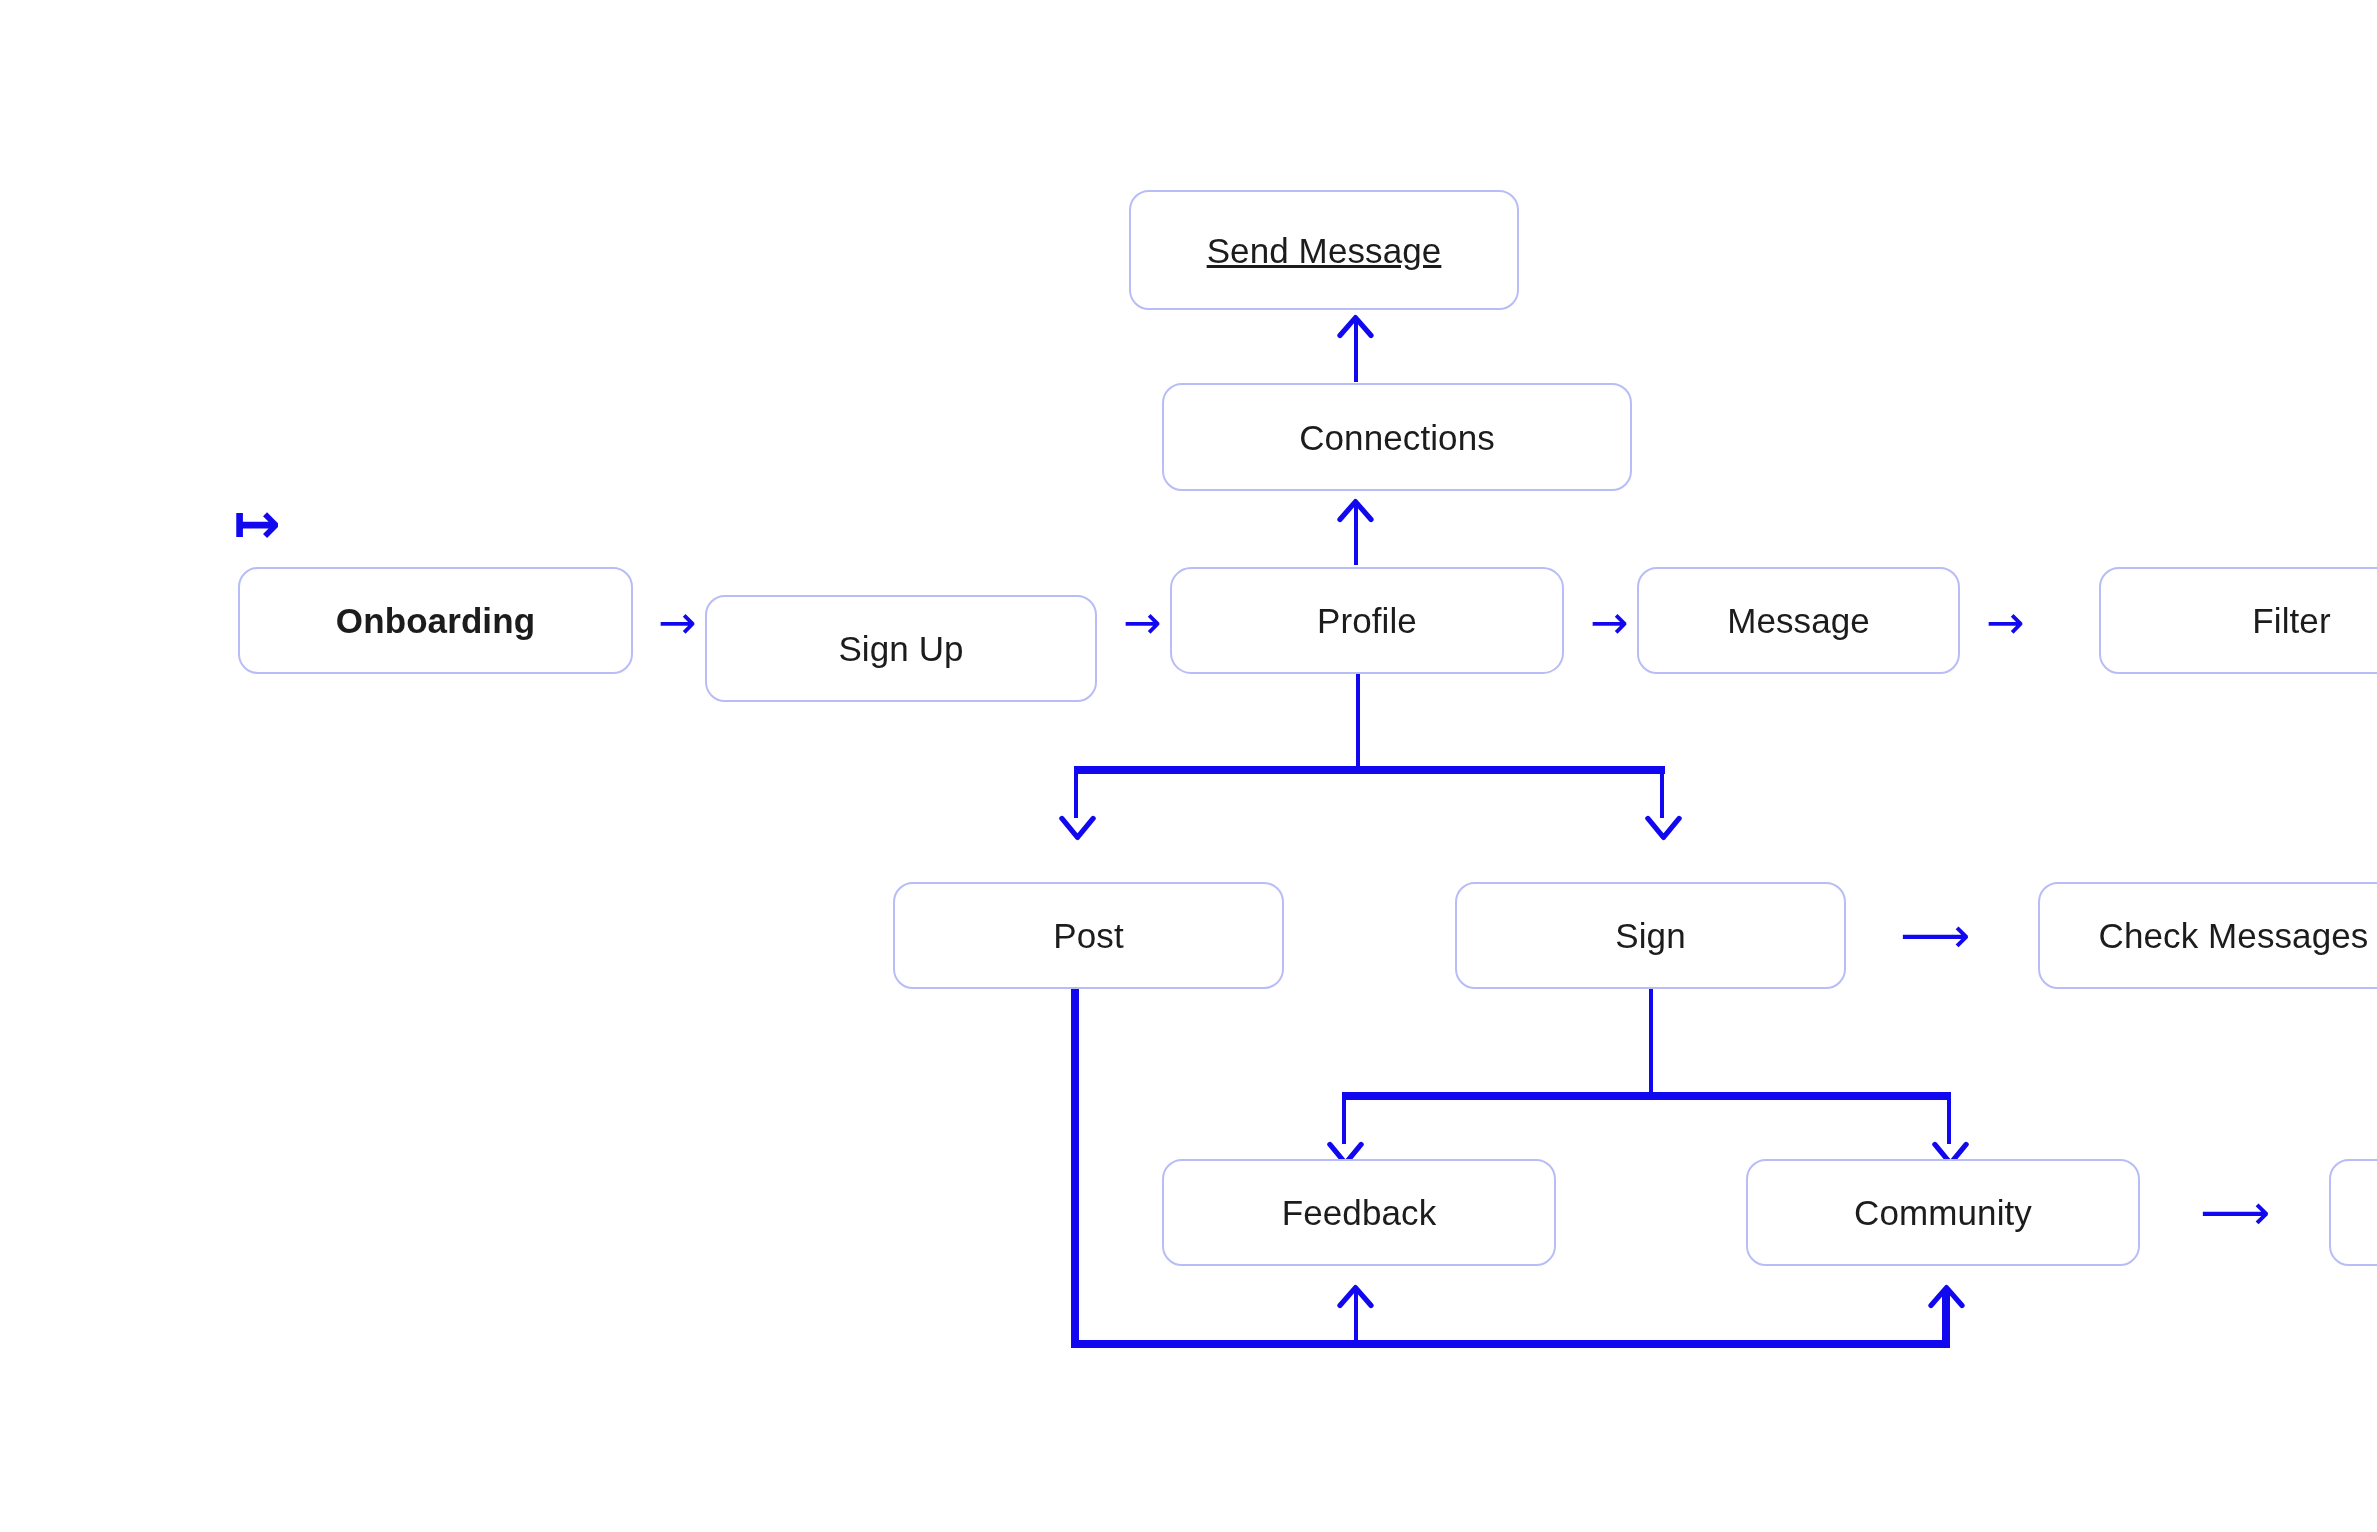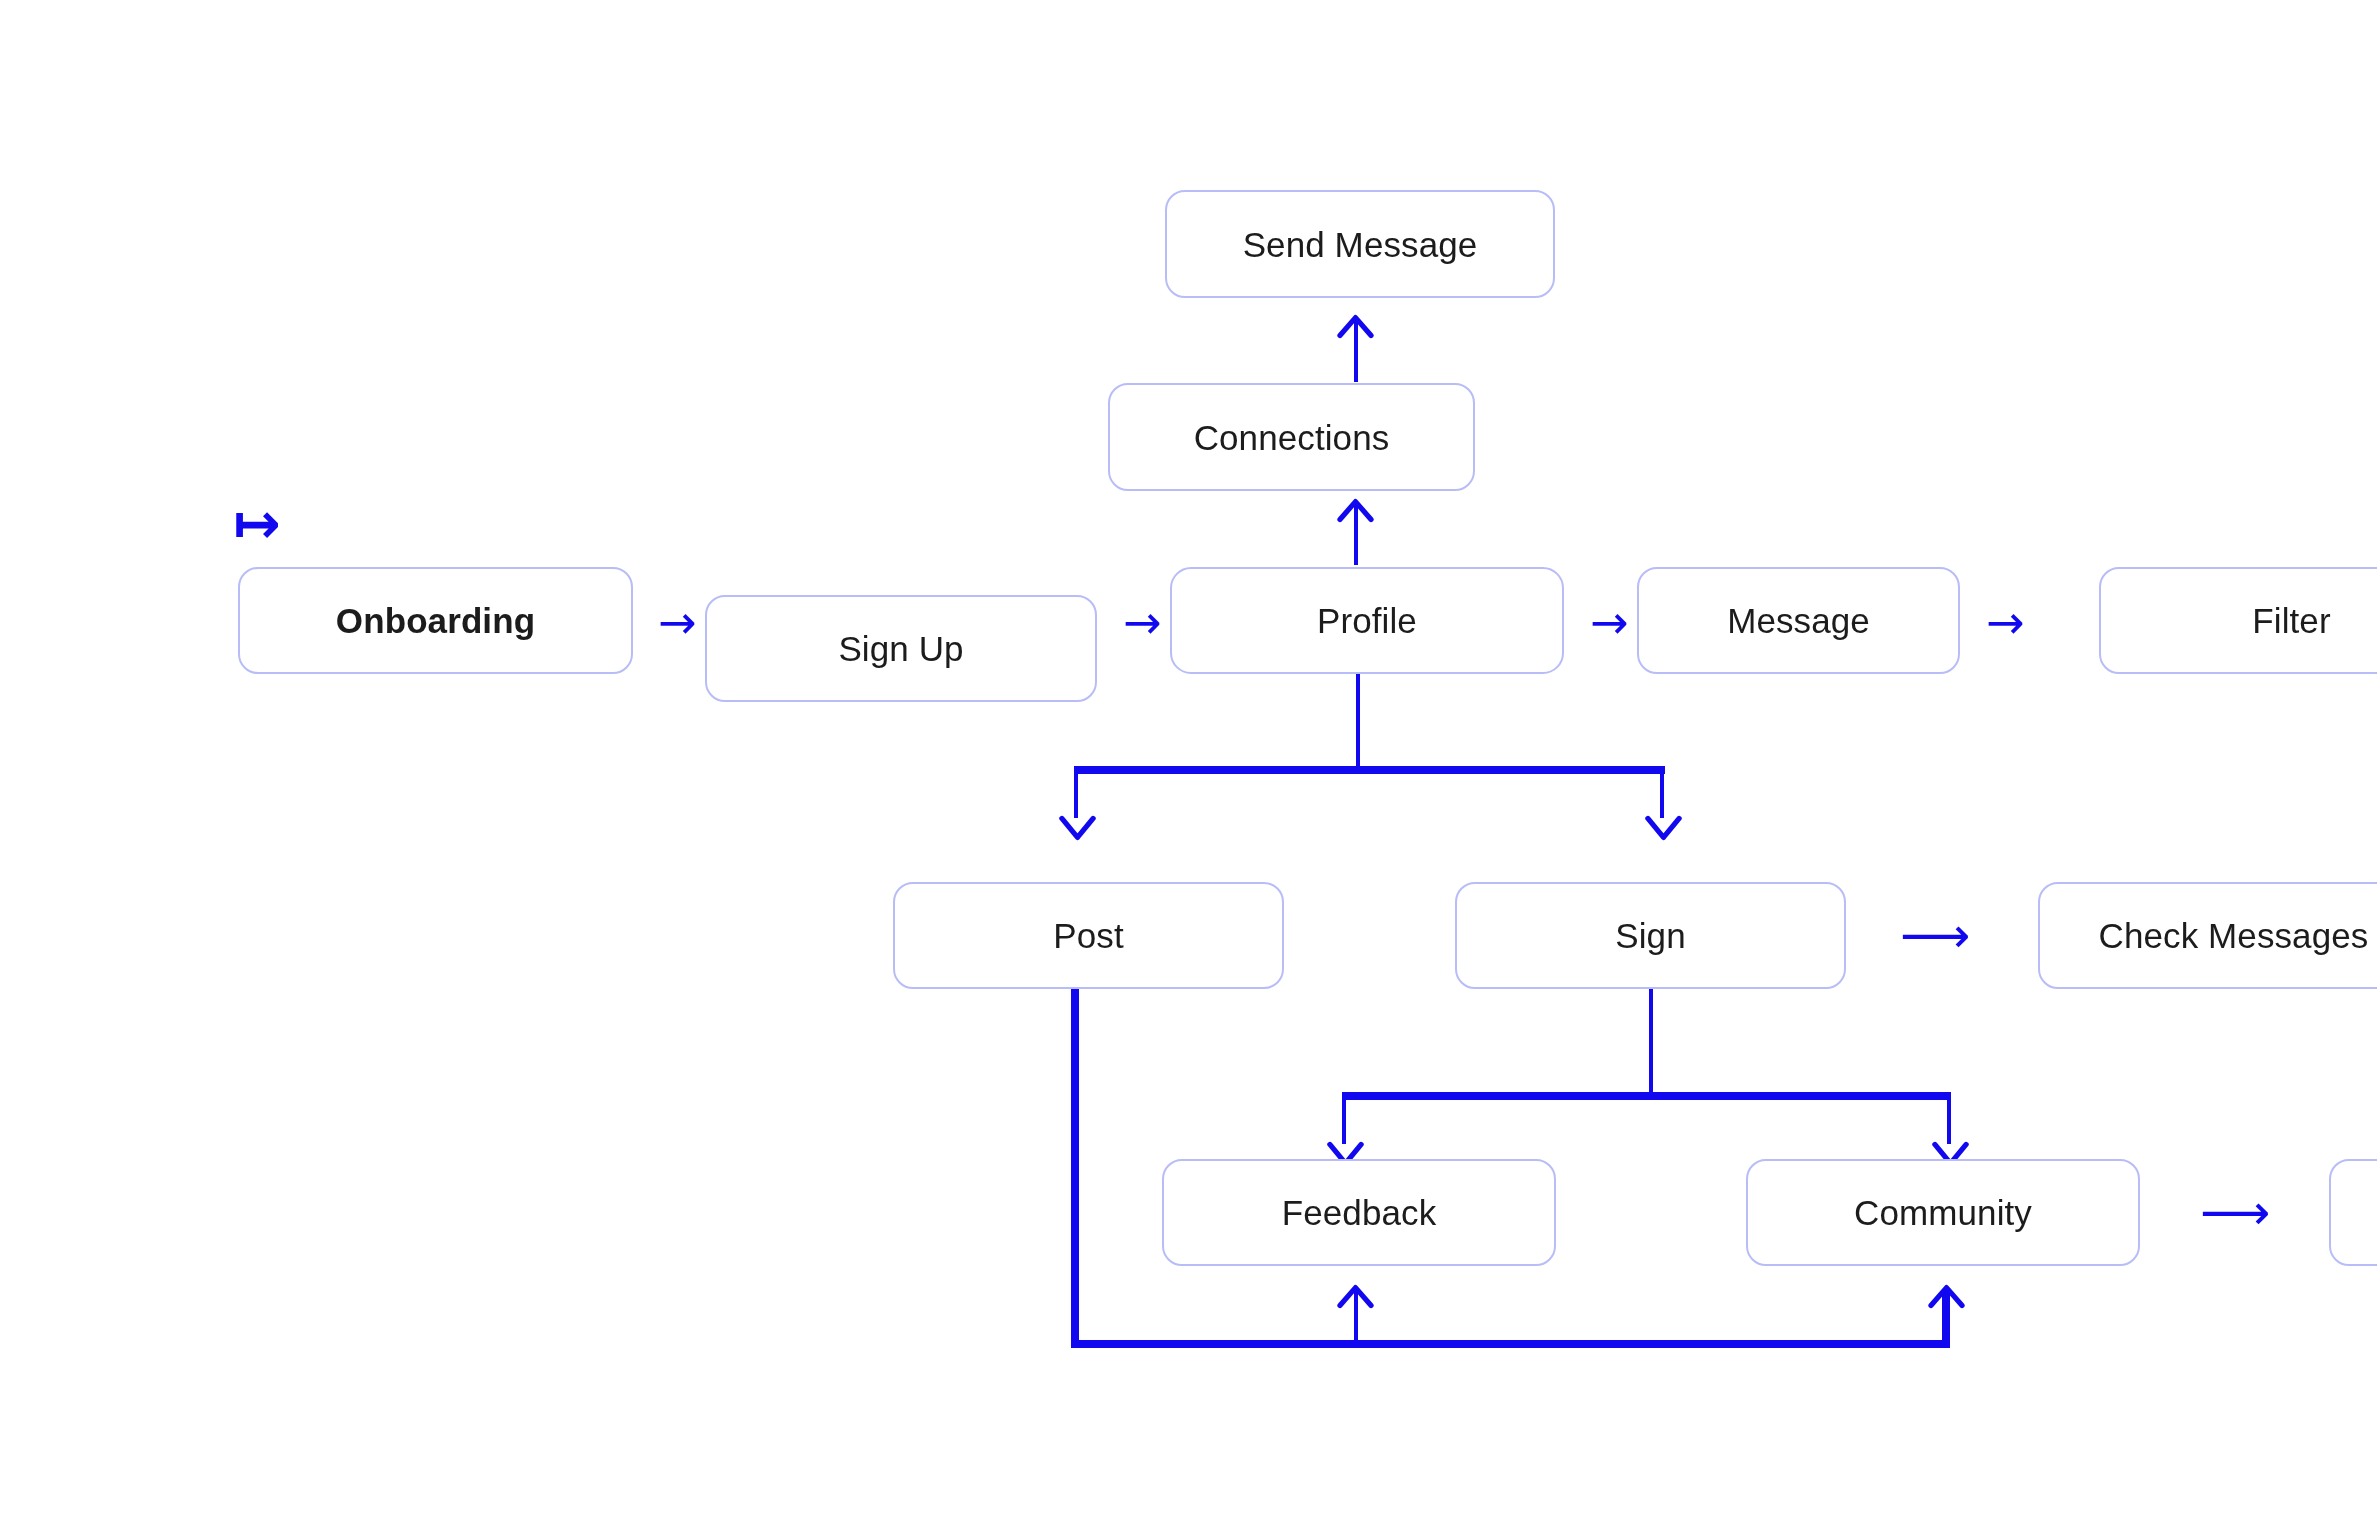--- a/index.html
+++ b/index.html
@@ -107,30 +107,30 @@
 
   <div class="node" style="left:2099px; top:567px; width:385px; height:107px;">Filter</div>
 
   <div class="conn v" style="left:1354px; top:503px; height:62px;"></div>
   <div class="arrowhead" style="left:1334px; top:495px;">
     <svg width="43" height="33" viewBox="0 0 90 70">
       <polyline points="12,52 45,14 78,52" fill="none" stroke="#1208f0" stroke-width="11" stroke-linecap="round" stroke-linejoin="round"></polyline>
     </svg>
   </div>
 
-  <div class="node" style="left:1108px; top:383px; width:367px; height:108px;">Connections</div>
+  <div class="node" style="left:1162px; top:383px; width:470px; height:108px;">Connections</div>
 
   <div class="conn v" style="left:1354px; top:320px; height:62px;"></div>
   <div class="arrowhead" style="left:1334px; top:311px;">
     <svg width="43" height="33" viewBox="0 0 90 70">
       <polyline points="12,52 45,14 78,52" fill="none" stroke="#1208f0" stroke-width="11" stroke-linecap="round" stroke-linejoin="round"></polyline>
     </svg>
   </div>
 
-  <div class="node" style="left:1165px; top:190px; width:390px; height:108px;">Send Message</div>
+  <div class="node" style="left:1129px; top:190px; width:390px; height:120px;text-decoration:underline;">Send Message</div>
 
   <div class="conn v" style="left:1356px; top:674px; height:95px;"></div>
 
   <div class="conn thick-h" style="left:1074px; top:766px; width:591px;"></div>
 
   <div class="conn v" style="left:1074px; top:766px; height:52px;"></div>
   <div class="arrowhead" style="left:1056px; top:808px;">
     <svg width="43" height="36" viewBox="0 0 90 76">
       <polyline points="12,22 45,62 78,22" fill="none" stroke="#1208f0" stroke-width="11" stroke-linecap="round" stroke-linejoin="round"></polyline>
     </svg>

